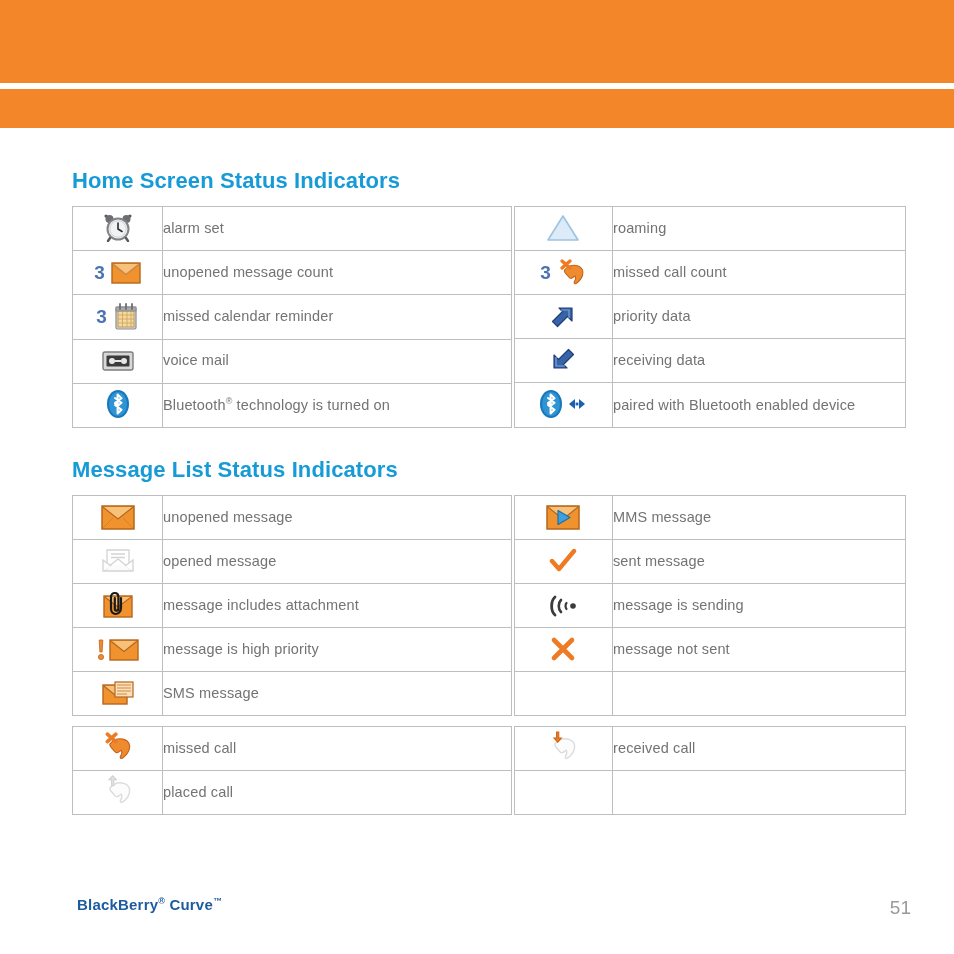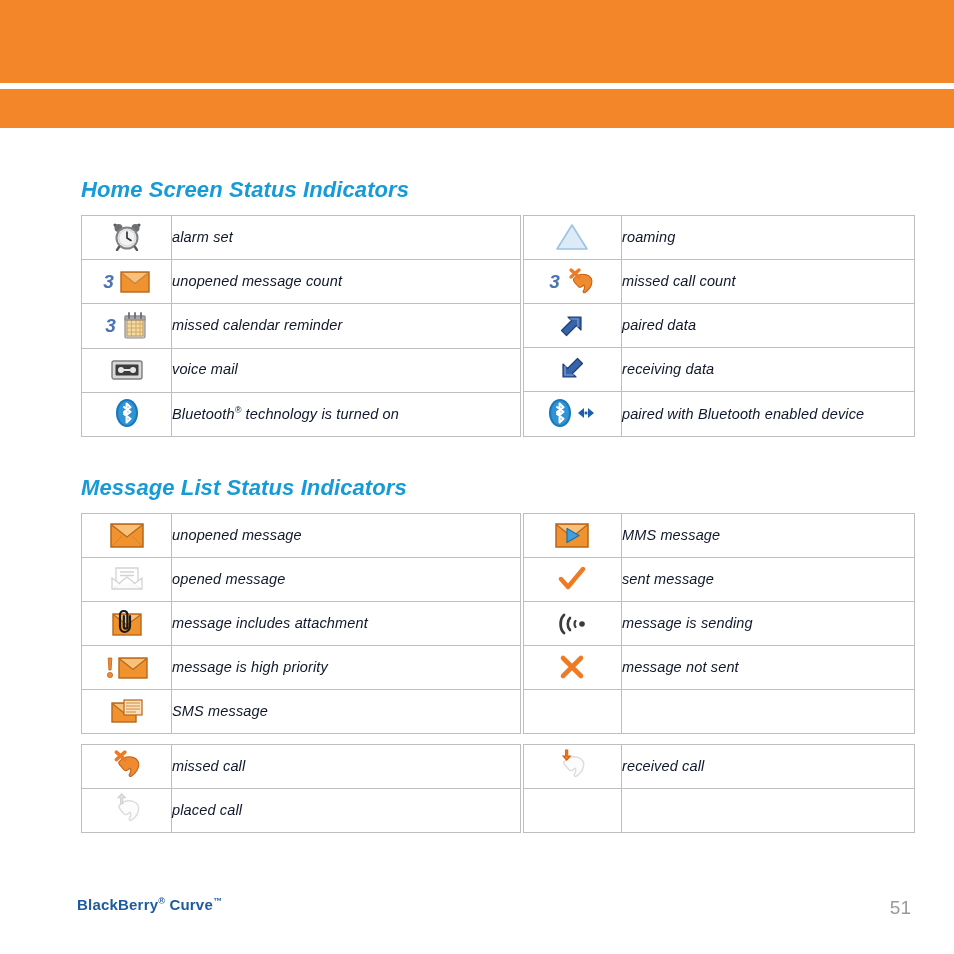--- a/index.html
+++ b/index.html
@@ -30,21 +30,21 @@
     background: #f28629;
   }
 
   
   #page-content {
     padding: 0 0 0 72px;
     width: 882px;
     box-sizing: border-box;
   }
 
-  .section { margin: 9px; font-style: italic; }
+  .section { margin: 0; }
 
   .section-heading {
     color: #169bd7;
     font-size: 22px;
     font-weight: bold;
     letter-spacing: 0.1px;
     margin: 0;
     padding: 0;
     height: 30px;
     line-height: 30px;
@@ -83,21 +83,21 @@
   .icon-wrap {
     display: inline-flex;
     align-items: center;
     justify-content: center;
     gap: 4px;
     height: 32px;
     line-height: 1;
   }
   .label-cell {
     padding: 0 0 0 16px;
-    color: #0f172a;
+    color: #737373;
     font-size: 14.5px;
     line-height: 1.35;
     letter-spacing: 0.15px;
   }
   .label-cell.two-line { padding-top: 1px; }
   .label-cell sup {
     font-size: 9px;
     vertical-align: super;
     line-height: 0;
   }
@@ -274,21 +274,21 @@
           <tr>
             <td class="icon-cell">
               <span class="icon-wrap">
                 <svg class="ico" width="26" height="26" viewBox="0 0 26 26">
                   <path d="M5 21 L18 8 M10 6 H21 V17 M5 21 L12 14" fill="none"></path>
                   <path d="M9 5 H22 V18 L17.5 13.5 L7.5 23.5 L2.5 18.5 L12.5 8.5 Z" fill="#3763a8" stroke="#1f3f78" stroke-width="1.2" stroke-linejoin="round"></path>
                   <path d="M11 7 H19 L19 15" fill="none" stroke="#7fa3d6" stroke-width="1.2"></path>
                 </svg>
               </span>
             </td>
-            <td class="label-cell">paired data</td>
+            <td class="label-cell">priority data</td>
           </tr>
 
           <tr>
             <td class="icon-cell">
               <span class="icon-wrap">
                 <svg class="ico" width="26" height="26" viewBox="0 0 26 26">
                   <path d="M17 21 H4 V8 L8.5 12.5 L18.5 2.5 L23.5 7.5 L13.5 17.5 Z" fill="#3763a8" stroke="#1f3f78" stroke-width="1.2" stroke-linejoin="round"></path>
                   <path d="M15 19 H6 V10" fill="none" stroke="#7fa3d6" stroke-width="1.2"></path>
                 </svg>
               </span>

